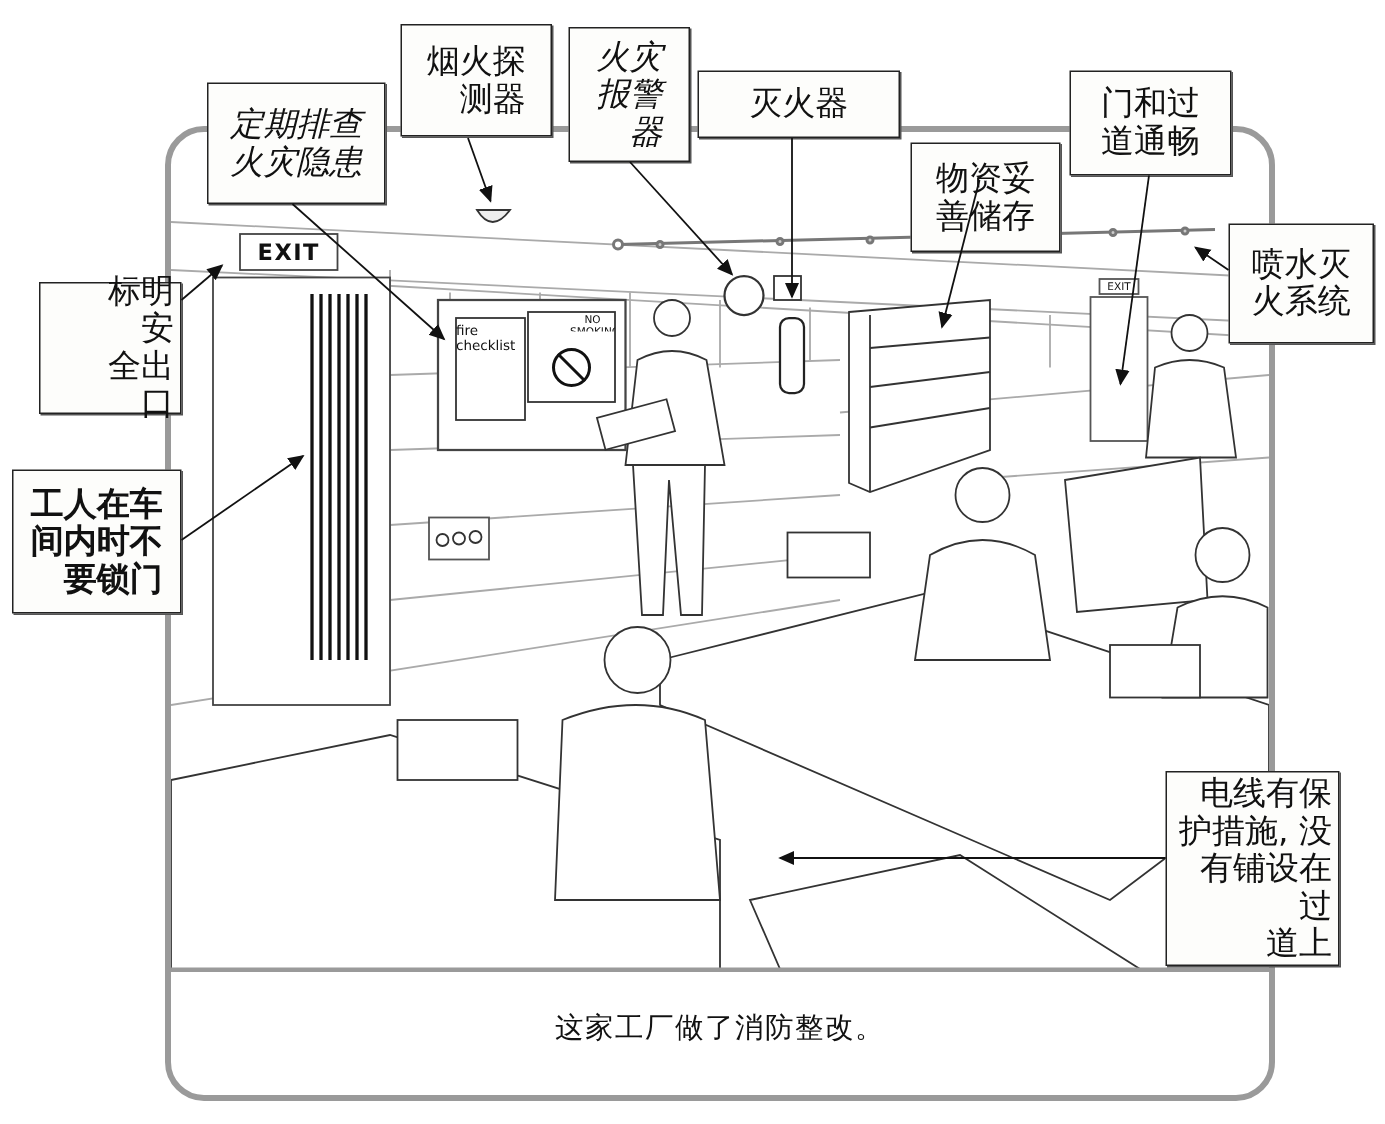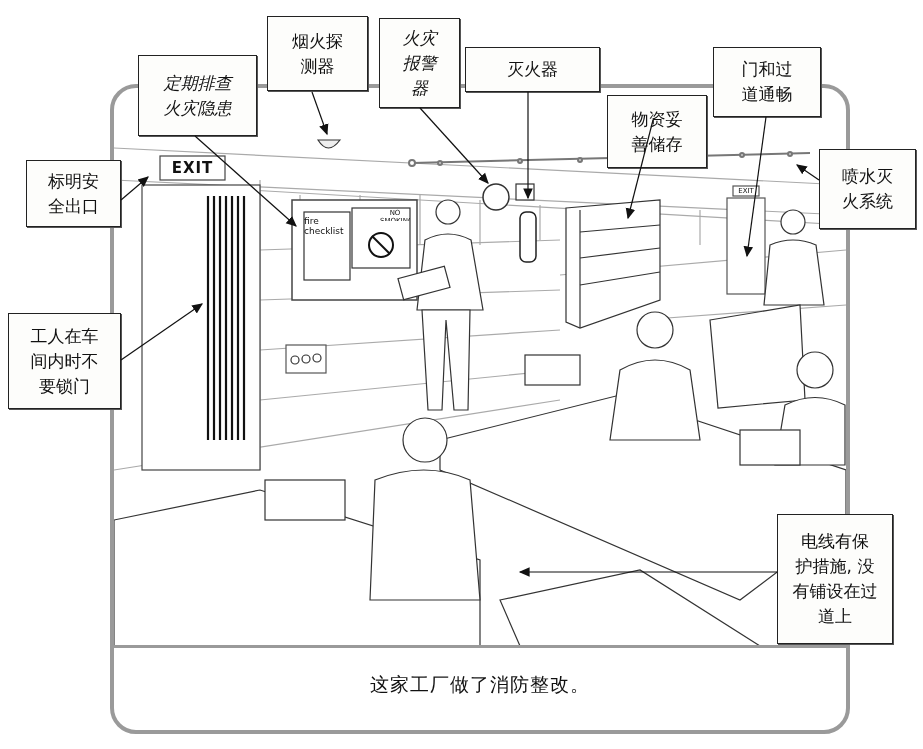--- a/index.html
+++ b/index.html
@@ -6,21 +6,21 @@
   body { width: 923px; height: 749px; position: relative; overflow: hidden;
          font-family: "DejaVu Sans", "Liberation Sans", sans-serif; color: #111; }
   .frame { position: absolute; left: 110px; top: 84px; width: 740px; height: 650px;
            border: 4px solid #9a9a9a; border-radius: 26px; box-sizing: border-box; background: #fff; }
   .scene { position: absolute; left: 114px; top: 88px; width: 732px; height: 558px; overflow: hidden; }
   .divider { position: absolute; left: 114px; top: 645px; width: 732px; height: 3px; background: #9a9a9a; }
   .caption { position: absolute; left: 114px; top: 672px; width: 732px; text-align: center;
              font-size: 19px; letter-spacing: 1px; }
   .callout { position: absolute; background: #fdfdfb; border: 1.5px solid #222;
              box-shadow: 1px 1px 0 #555; display: flex; align-items: center; justify-content: center;
-             text-align: center; font-size: 17px; line-height: 25px; white-space: pre-line;
+             text-align: right; font-size: 22px; line-height: 25px; white-space: pre-line;
              box-sizing: border-box; padding: 4px; }
   svg.overlay { position: absolute; left: 0; top: 0; pointer-events: none; }
 </style>
 </head>
 <body>
 
 <div class="frame"></div>
 
 <div class="scene">
   <svg width="732" height="558" viewBox="114 88 732 558" xmlns="http://www.w3.org/2000/svg" stroke="#333" fill="none" stroke-width="1.2">
@@ -160,23 +160,23 @@
 <div class="callout" style="left:379px;top:18px;width:81px;height:90px;font-style:italic;">火灾
 报警
 器</div>
 <div class="callout" style="left:465px;top:47px;width:135px;height:45px;">灭火器</div>
 <div class="callout" style="left:607px;top:47px;width:100px;height:73px;margin-top:48px;">物资妥
 善储存</div>
 <div class="callout" style="left:713px;top:47px;width:108px;height:70px;">门和过
 道通畅</div>
 <div class="callout" style="left:819px;top:149px;width:97px;height:80px;">喷水灭
 火系统</div>
-<div class="callout" style="left:26px;top:160px;width:95px;height:67px;">标明安
+<div class="callout" style="left:26px;top:188px;width:95px;height:88px;padding-left:31px;">标明安
 全出口</div>
-<div class="callout" style="left:8px;top:313px;width:113px;height:96px;">工人在车
+<div class="callout" style="left:8px;top:313px;width:113px;height:96px;font-weight:bold;">工人在车
 间内时不
 要锁门</div>
 <div class="callout" style="left:777px;top:514px;width:116px;height:130px;">电线有保
 护措施, 没
 有铺设在过
 道上</div>
 
 <svg class="overlay" width="923" height="749" xmlns="http://www.w3.org/2000/svg">
   <defs>
     <marker id="ah" markerWidth="10" markerHeight="10" refX="8" refY="5" orient="auto">

